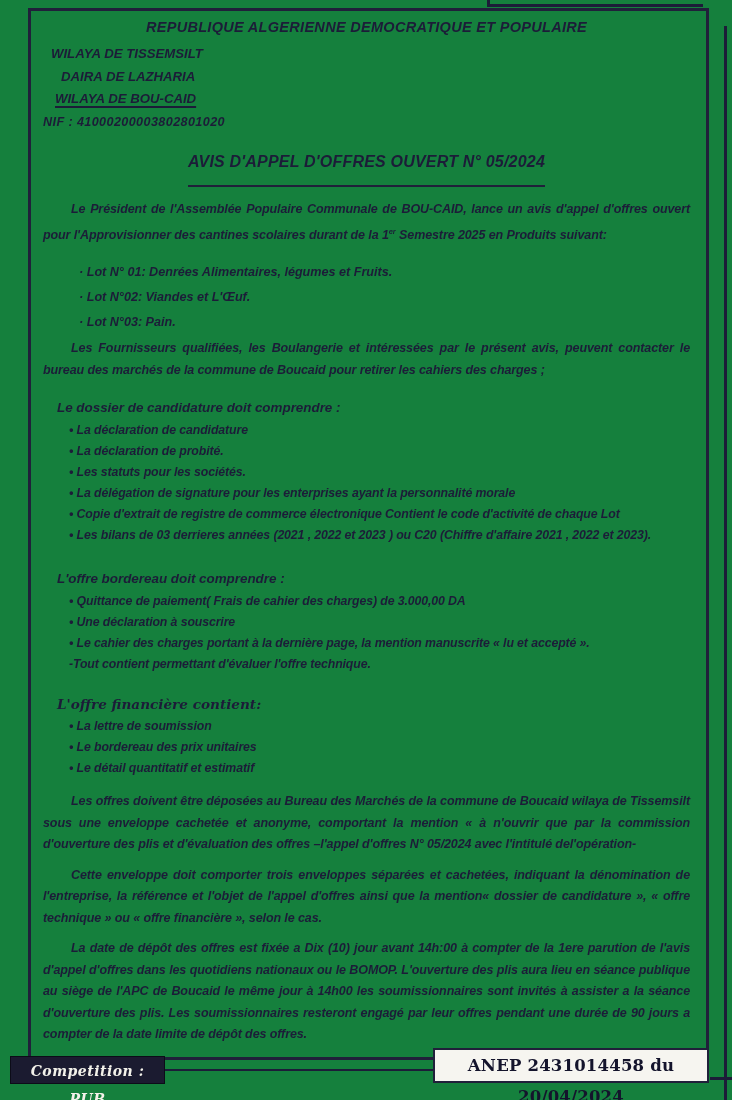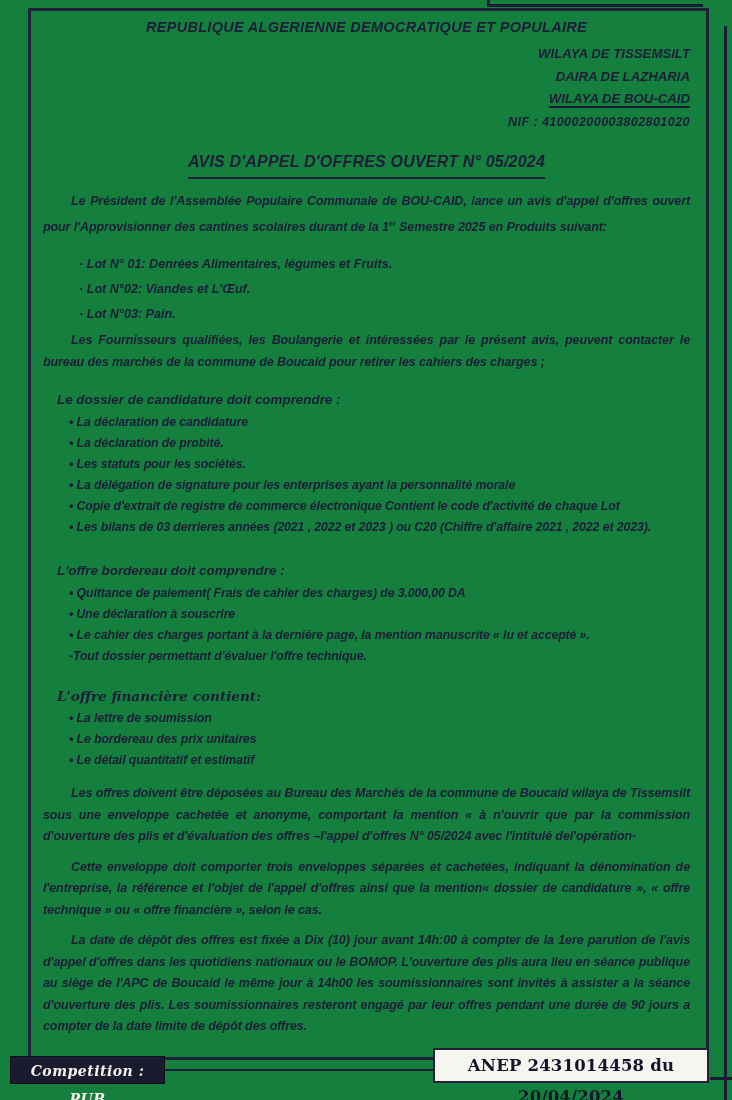--- a/index.html
+++ b/index.html
@@ -21,30 +21,30 @@
   .adjacent-corner-tick{position:absolute;left:710px;top:1077px;width:22px;height:3px;background:#1c1c38;}
 
   .doc-frame{
     position:absolute;left:28px;top:8px;width:681px;height:1052px;
     border:3px solid #20203a;
     padding:6px 16px 0 12px;
     font-style:italic;font-weight:bold;
   }
 
   .republic{ text-align:center;font-size:14.5px;letter-spacing:.3px;margin-top:2px; }
-  .agency{ margin-top:8px;font-size:13.2px;line-height:22.5px;text-align:right; }
+  .agency{ margin-top:8px;font-size:13.2px;line-height:22.5px; }
   .agency .wilaya{margin-left:8px;}
   .agency .daira{margin-left:18px;}
   .agency .commune{margin-left:12px;text-decoration:underline;text-decoration-thickness:2px;text-underline-offset:3px;}
   .agency .nif{margin-left:0;font-size:12.6px;letter-spacing:.4px;}
 
   .notice-title{ text-align:center;margin-top:20px; }
   .notice-title span{
     display:inline-block;font-size:16px;letter-spacing:.2px;
-    border-bottom:2.5px solid #20203a;padding-bottom:6px;
+    border-bottom:2.5px solid #20203a;padding-bottom:14px;
   }
 
   .para{ font-size:12.5px;line-height:21.5px;text-align:justify;text-indent:28px;letter-spacing:-.1px; }
   .intro{ margin-top:12px; }
 
   .lot-list{ margin-top:14px; }
   .lot-item{ font-size:12.6px;line-height:25px;padding-left:36px; }
 
   .suppliers{ margin-top:3px; }
 
@@ -119,21 +119,21 @@
       <div class="list-item">• La délégation de signature pour les enterprises ayant la personnalité morale</div>
       <div class="list-item">• Copie d'extrait de registre de commerce électronique Contient le code d'activité de chaque Lot</div>
       <div class="list-item">• Les bilans de 03 derrieres années (2021 , 2022 et 2023 ) ou C20 (Chiffre d'affaire 2021 , 2022 et 2023).</div>
     </div>
 
     <div class="section-heading mt-tech">L'offre bordereau doit comprendre  :</div>
     <div class="item-list">
       <div class="list-item">• Quittance de paiement( Frais de cahier des charges) de  3.000,00 DA</div>
       <div class="list-item">• Une déclaration à souscrire</div>
       <div class="list-item">• Le cahier des charges portant à la dernière page, la mention manuscrite « lu et accepté ».</div>
-      <div class="list-item">-Tout dossier permettant d'évaluer l'offre technique.</div>
+      <div class="list-item">-Tout contient permettant d'évaluer l'offre technique.</div>
     </div>
 
     <div class="section-heading mt-fin">L'offre financière contient:</div>
     <div class="item-list">
       <div class="list-item">• La lettre de soumission</div>
       <div class="list-item">• Le bordereau des prix unitaires</div>
       <div class="list-item">• Le détail quantitatif et estimatif</div>
     </div>
 
     <div class="para p-block" style="margin-top:12px">Les offres doivent être déposées au Bureau des Marchés de la commune de Boucaid wilaya de Tissemsilt sous une enveloppe cachetée et anonyme, comportant la mention « à n'ouvrir que par la commission d'ouverture des plis et d'évaluation des offres –l'appel d'offres N° 05/2024 avec l'intitulé del'opération-</div>

